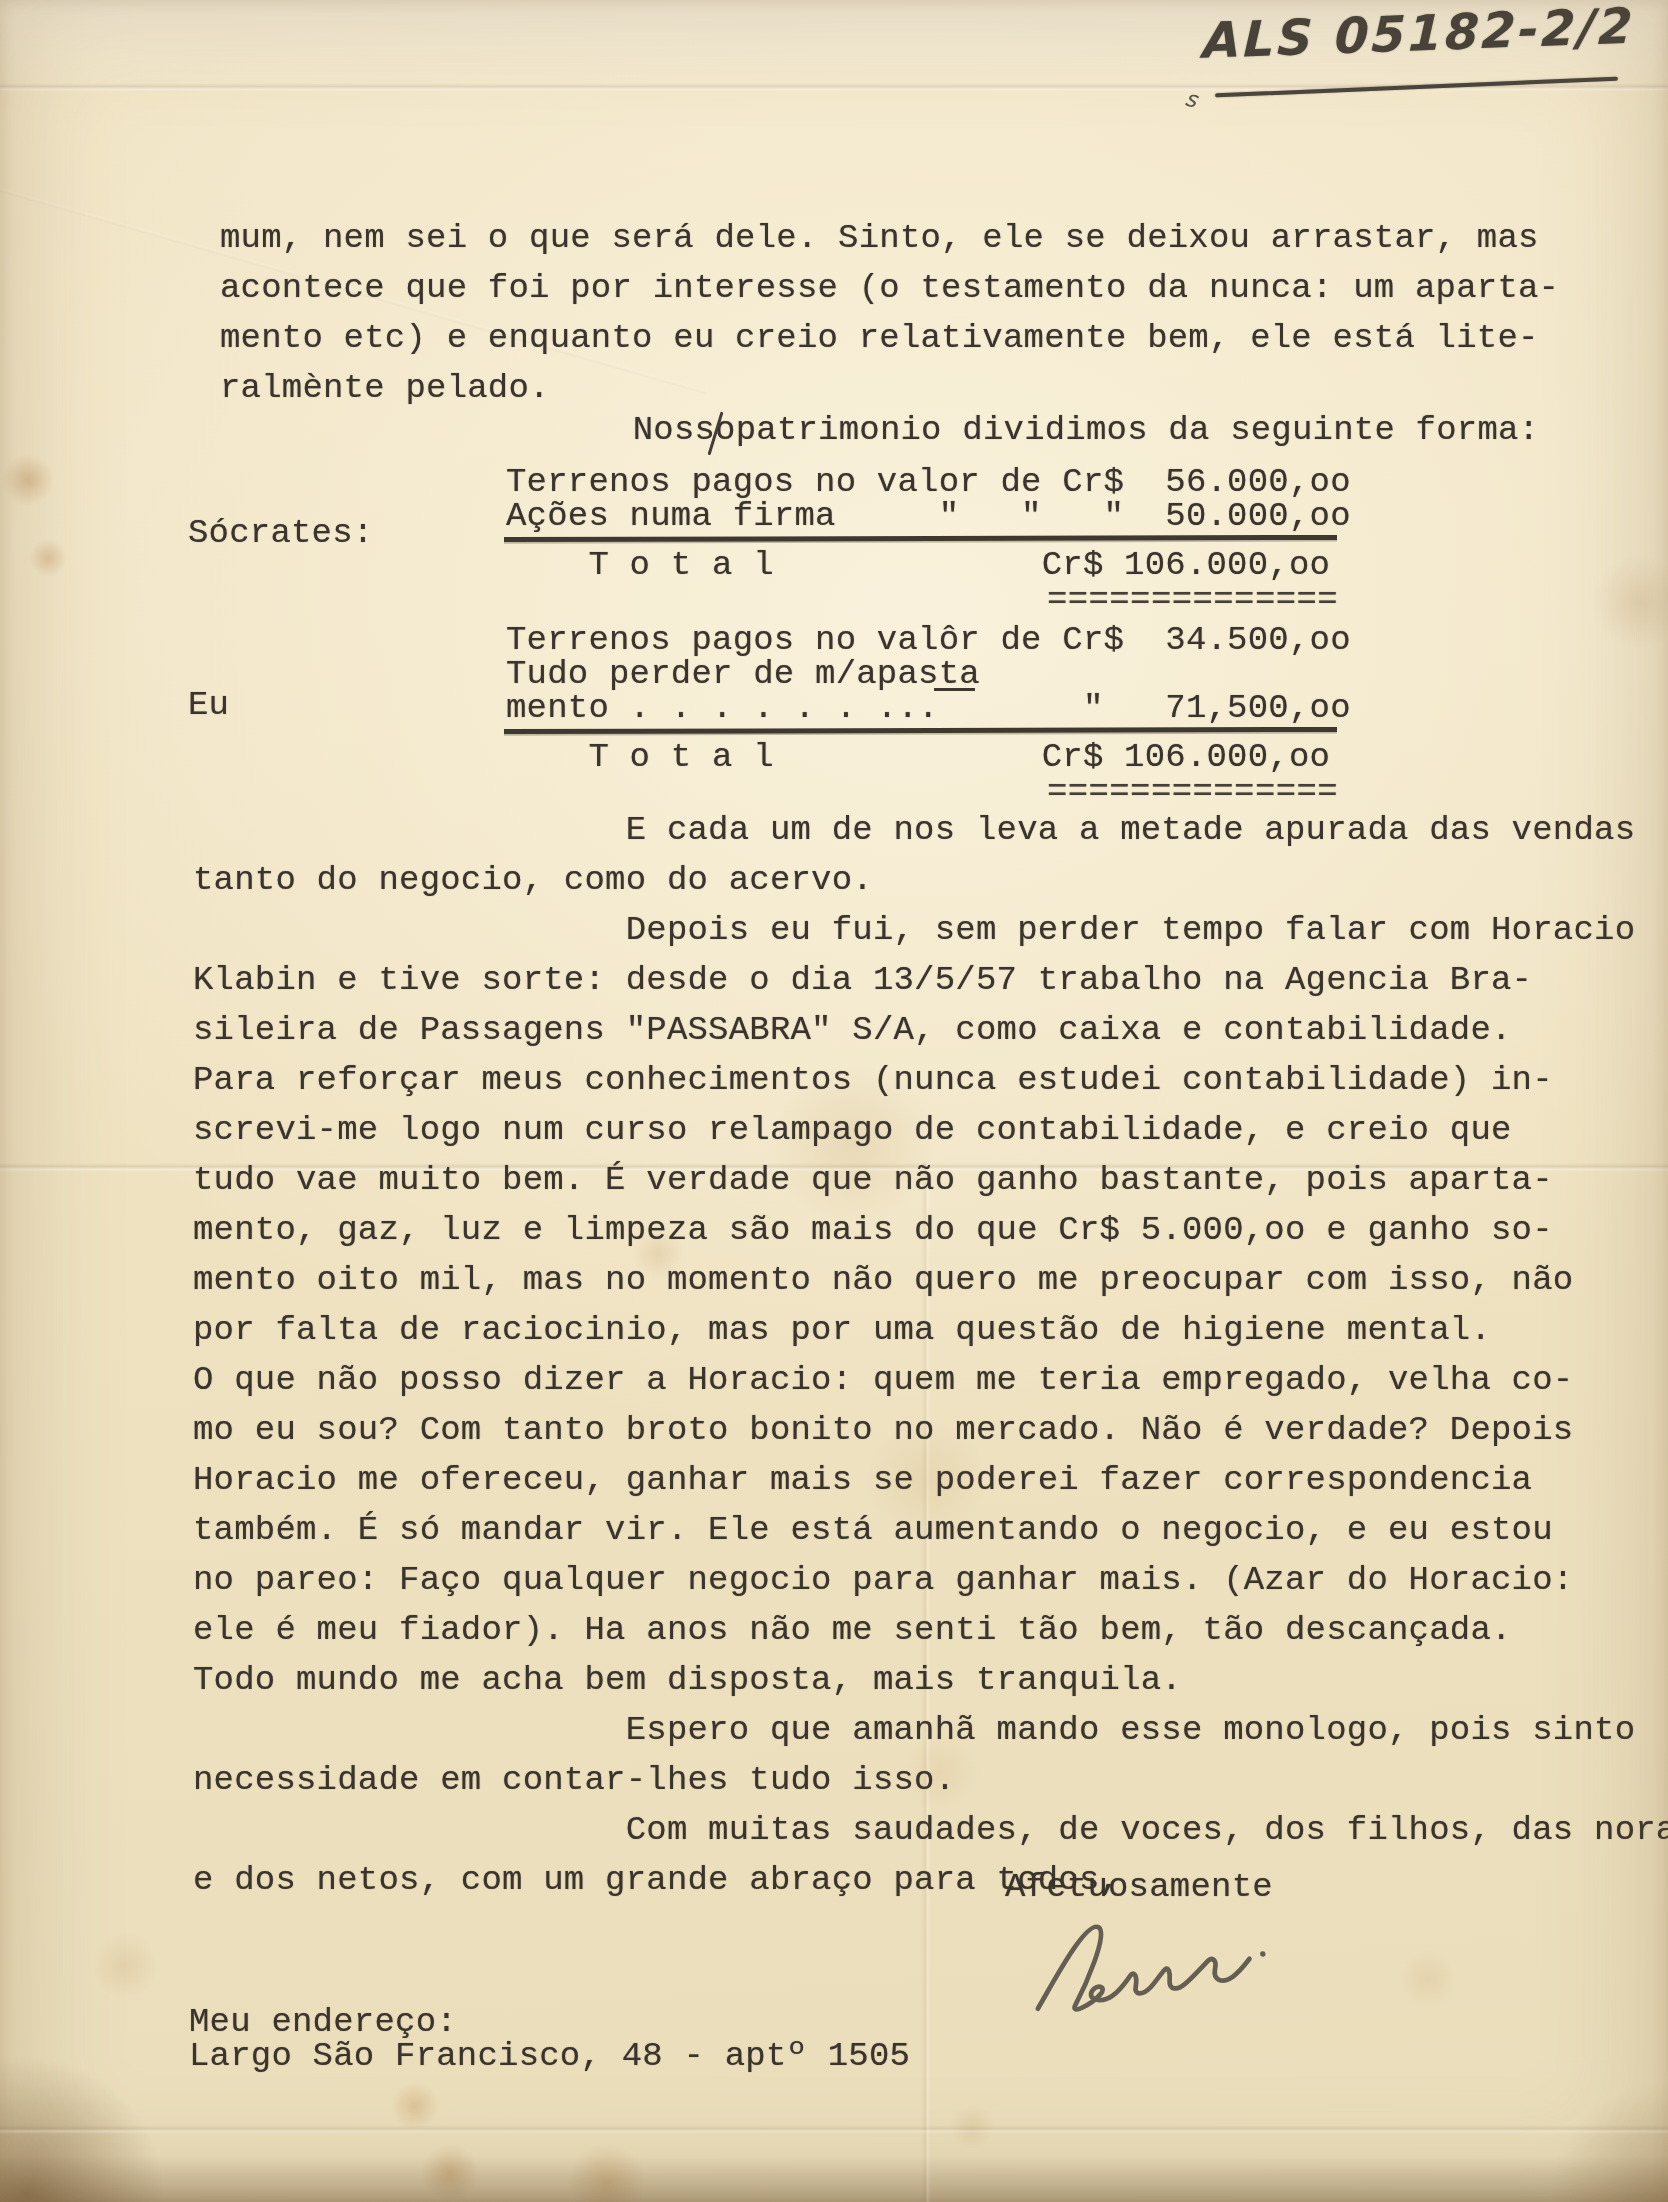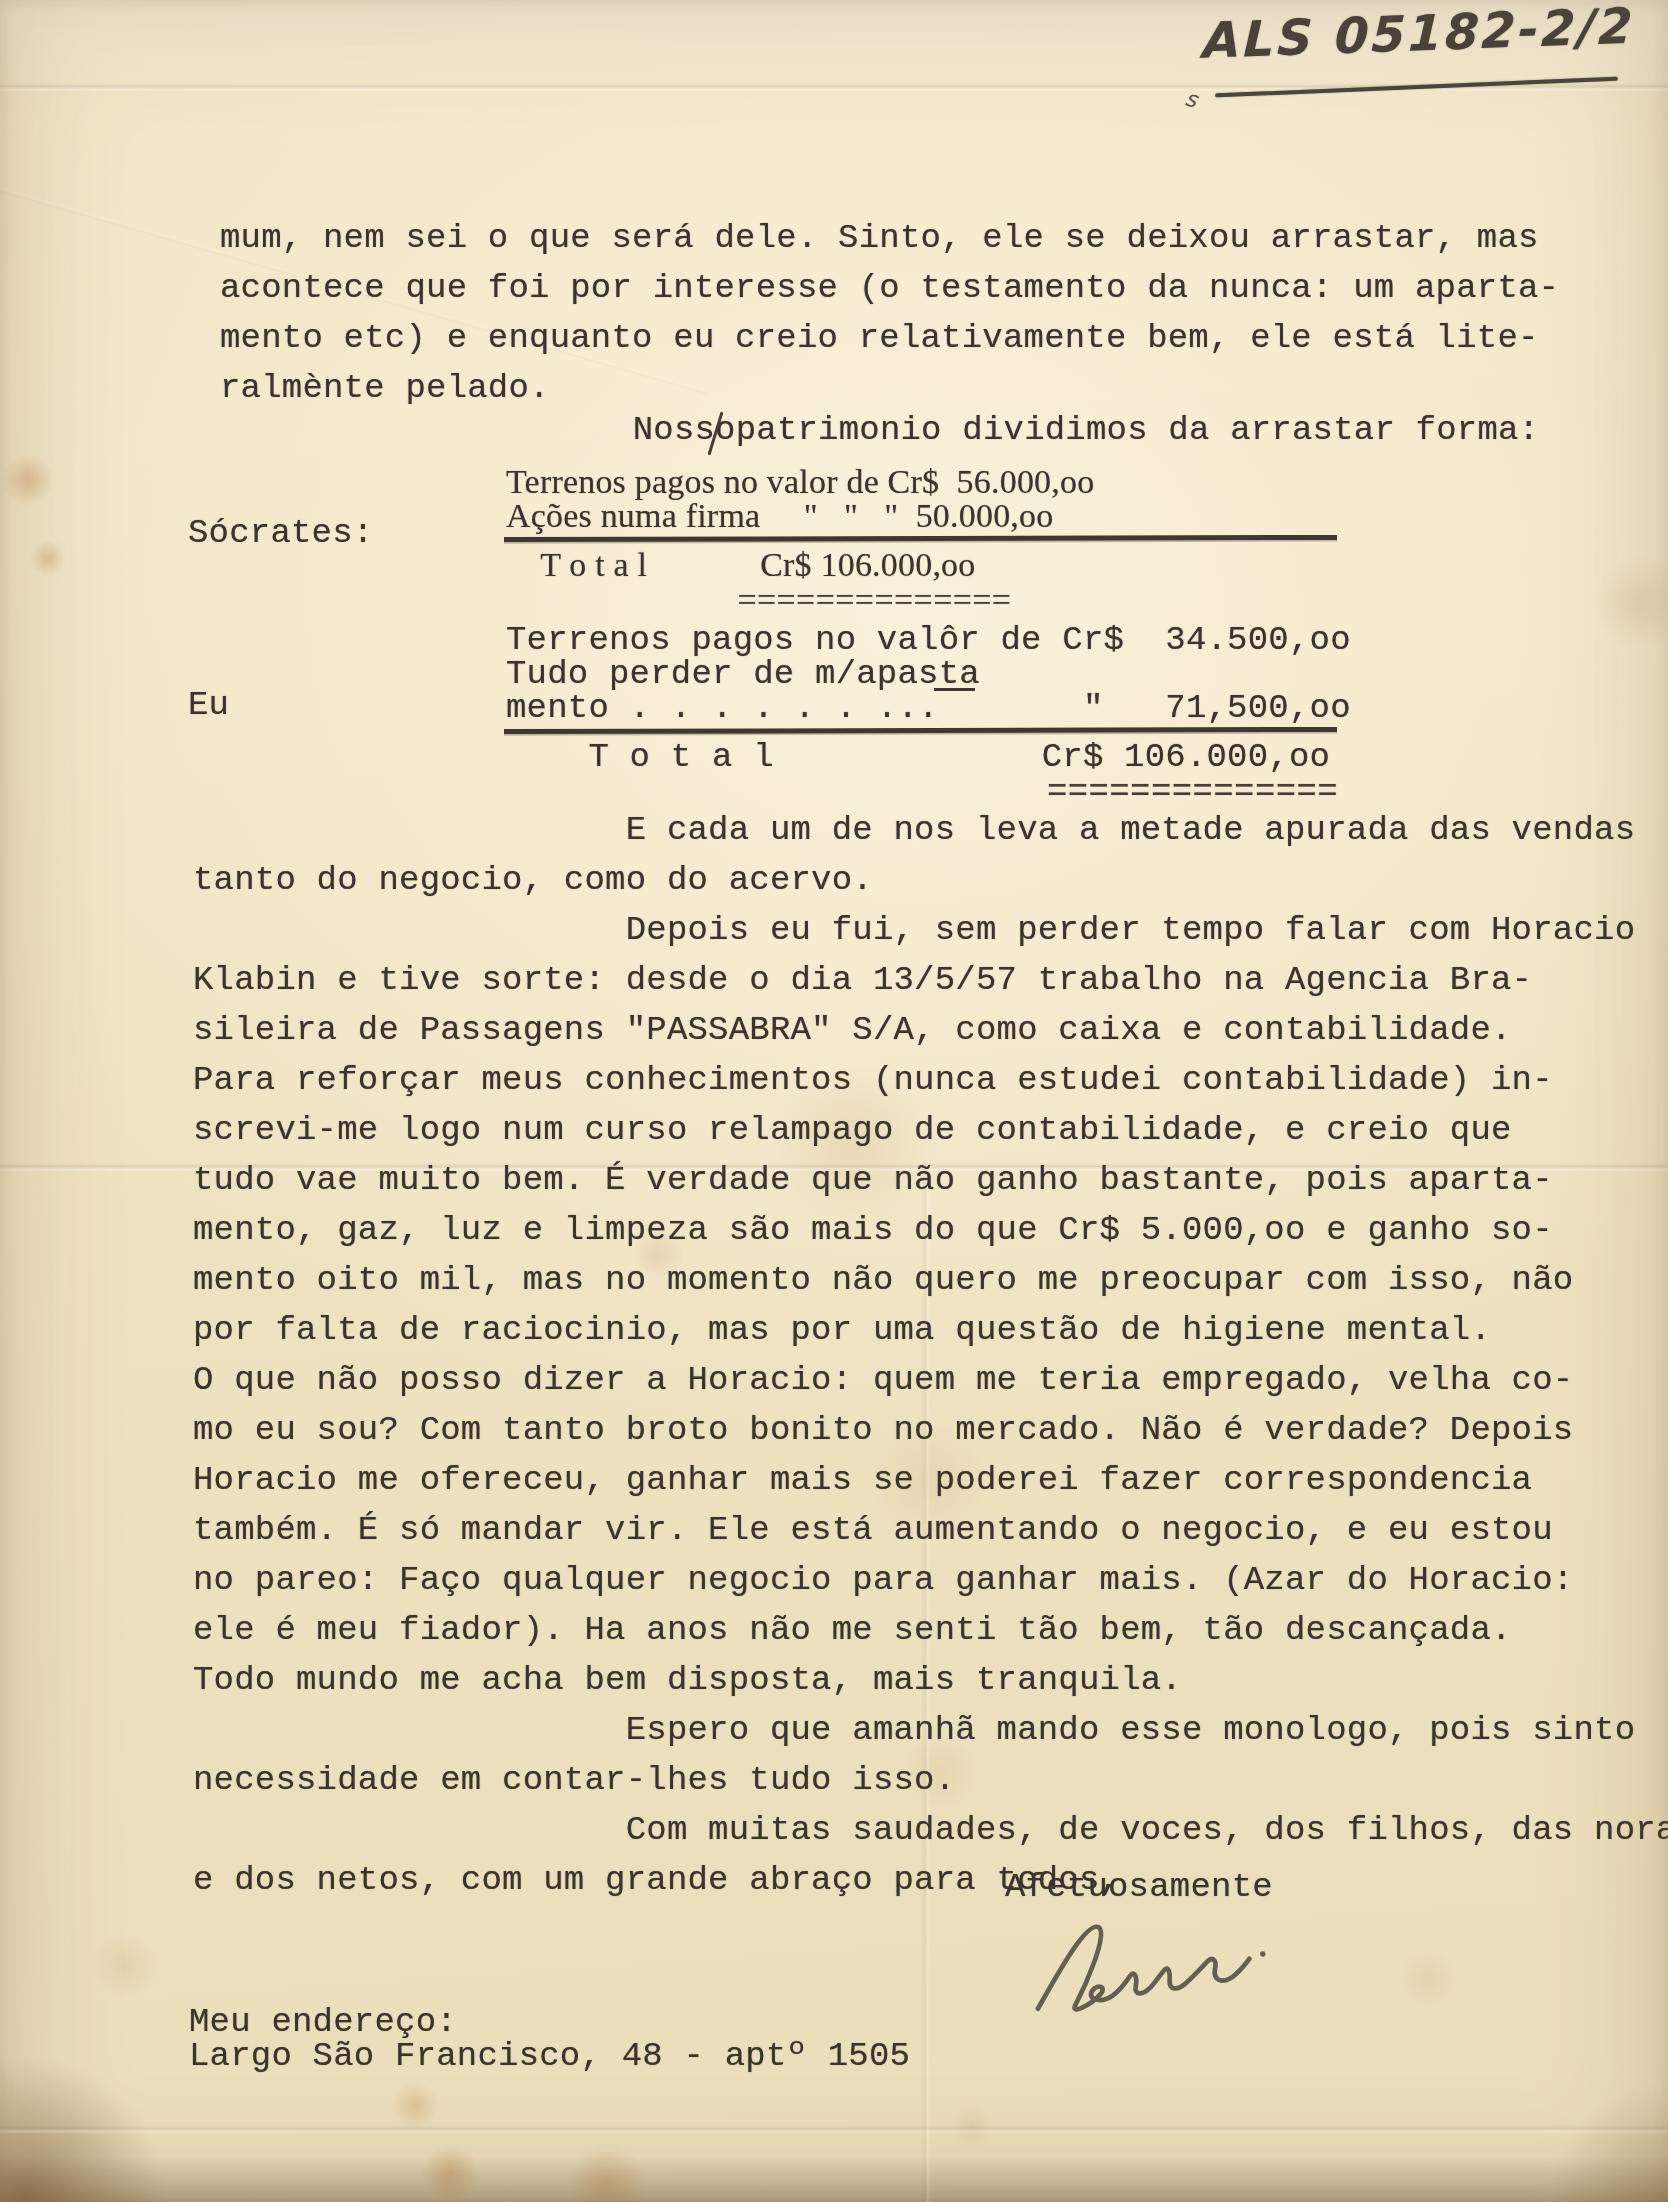--- a/index.html
+++ b/index.html
@@ -53,21 +53,21 @@
     text-shadow:0 0 1.1px rgba(58,52,44,.55);
     letter-spacing:0.2px;
   }
   .para1{position:absolute;left:220px;top:213px;line-height:50px;}
   .intro{position:absolute;left:200px;top:405px;line-height:50px;}
   .hand-slash{
     position:absolute;left:714px;top:411px;width:3.4px;height:45px;
     background:#433d34;border-radius:2.6px;transform:rotate(17deg);
   }
   .tableblock{position:absolute;left:506px;line-height:34px;}
-  .s-block{top:465px;font-family:Liberation Serif, serif;}
+  .s-block{top:465px;}
   .eu-block{top:607px;margin-top:16px;}
   .rule{
     width:833px;height:5.2px;background:#3e382f;margin:2.6px 0 6.9px -1.7px;
     box-shadow:0 1.7px 0 rgba(62,56,47,.30);transform:rotate(-.15deg);
   }
   .total{margin-top:5.2px;}
   .equals{margin-top:1.7px;color:#453f35;letter-spacing:0.4px;}
   .side-label{position:absolute;left:188px;line-height:34px;}
   .socrates-label{top:516px;}
   .eu-label{top:688px;}
@@ -116,21 +116,21 @@
   <div class="ann-underline"></div>
   <div class="pen-tick">s</div>
 
   <div class="typewriter para1">
       <div class="tline">mum, nem sei o que será dele. Sinto, ele se deixou arrastar, mas</div>
       <div class="tline">acontece que foi por interesse (o testamento da nunca: um aparta-</div>
       <div class="tline">mento etc) e enquanto eu creio relativamente bem, ele está lite-</div>
       <div class="tline">ralmènte pelado.</div>
     </div>
 
-  <div class="typewriter intro tline">                     Nossopatrimonio dividimos da arrastar forma:</div>
+  <div class="typewriter intro tline">                     Nossopatrimonio dividimos da seguinte forma:</div>
   <div class="hand-slash"></div>
 
   <div class="typewriter side-label socrates-label tline">Sócrates:</div>
   <div class="typewriter tableblock s-block">
     <div>
         <div class="tline">Terrenos pagos no valor de Cr$  56.000,oo</div>
         <div class="tline">Ações numa firma     "   "   "  50.000,oo</div>
       </div>
     <div class="rule"></div>
     <div class="tline total">    T o t a l             Cr$ 106.000,oo</div>

